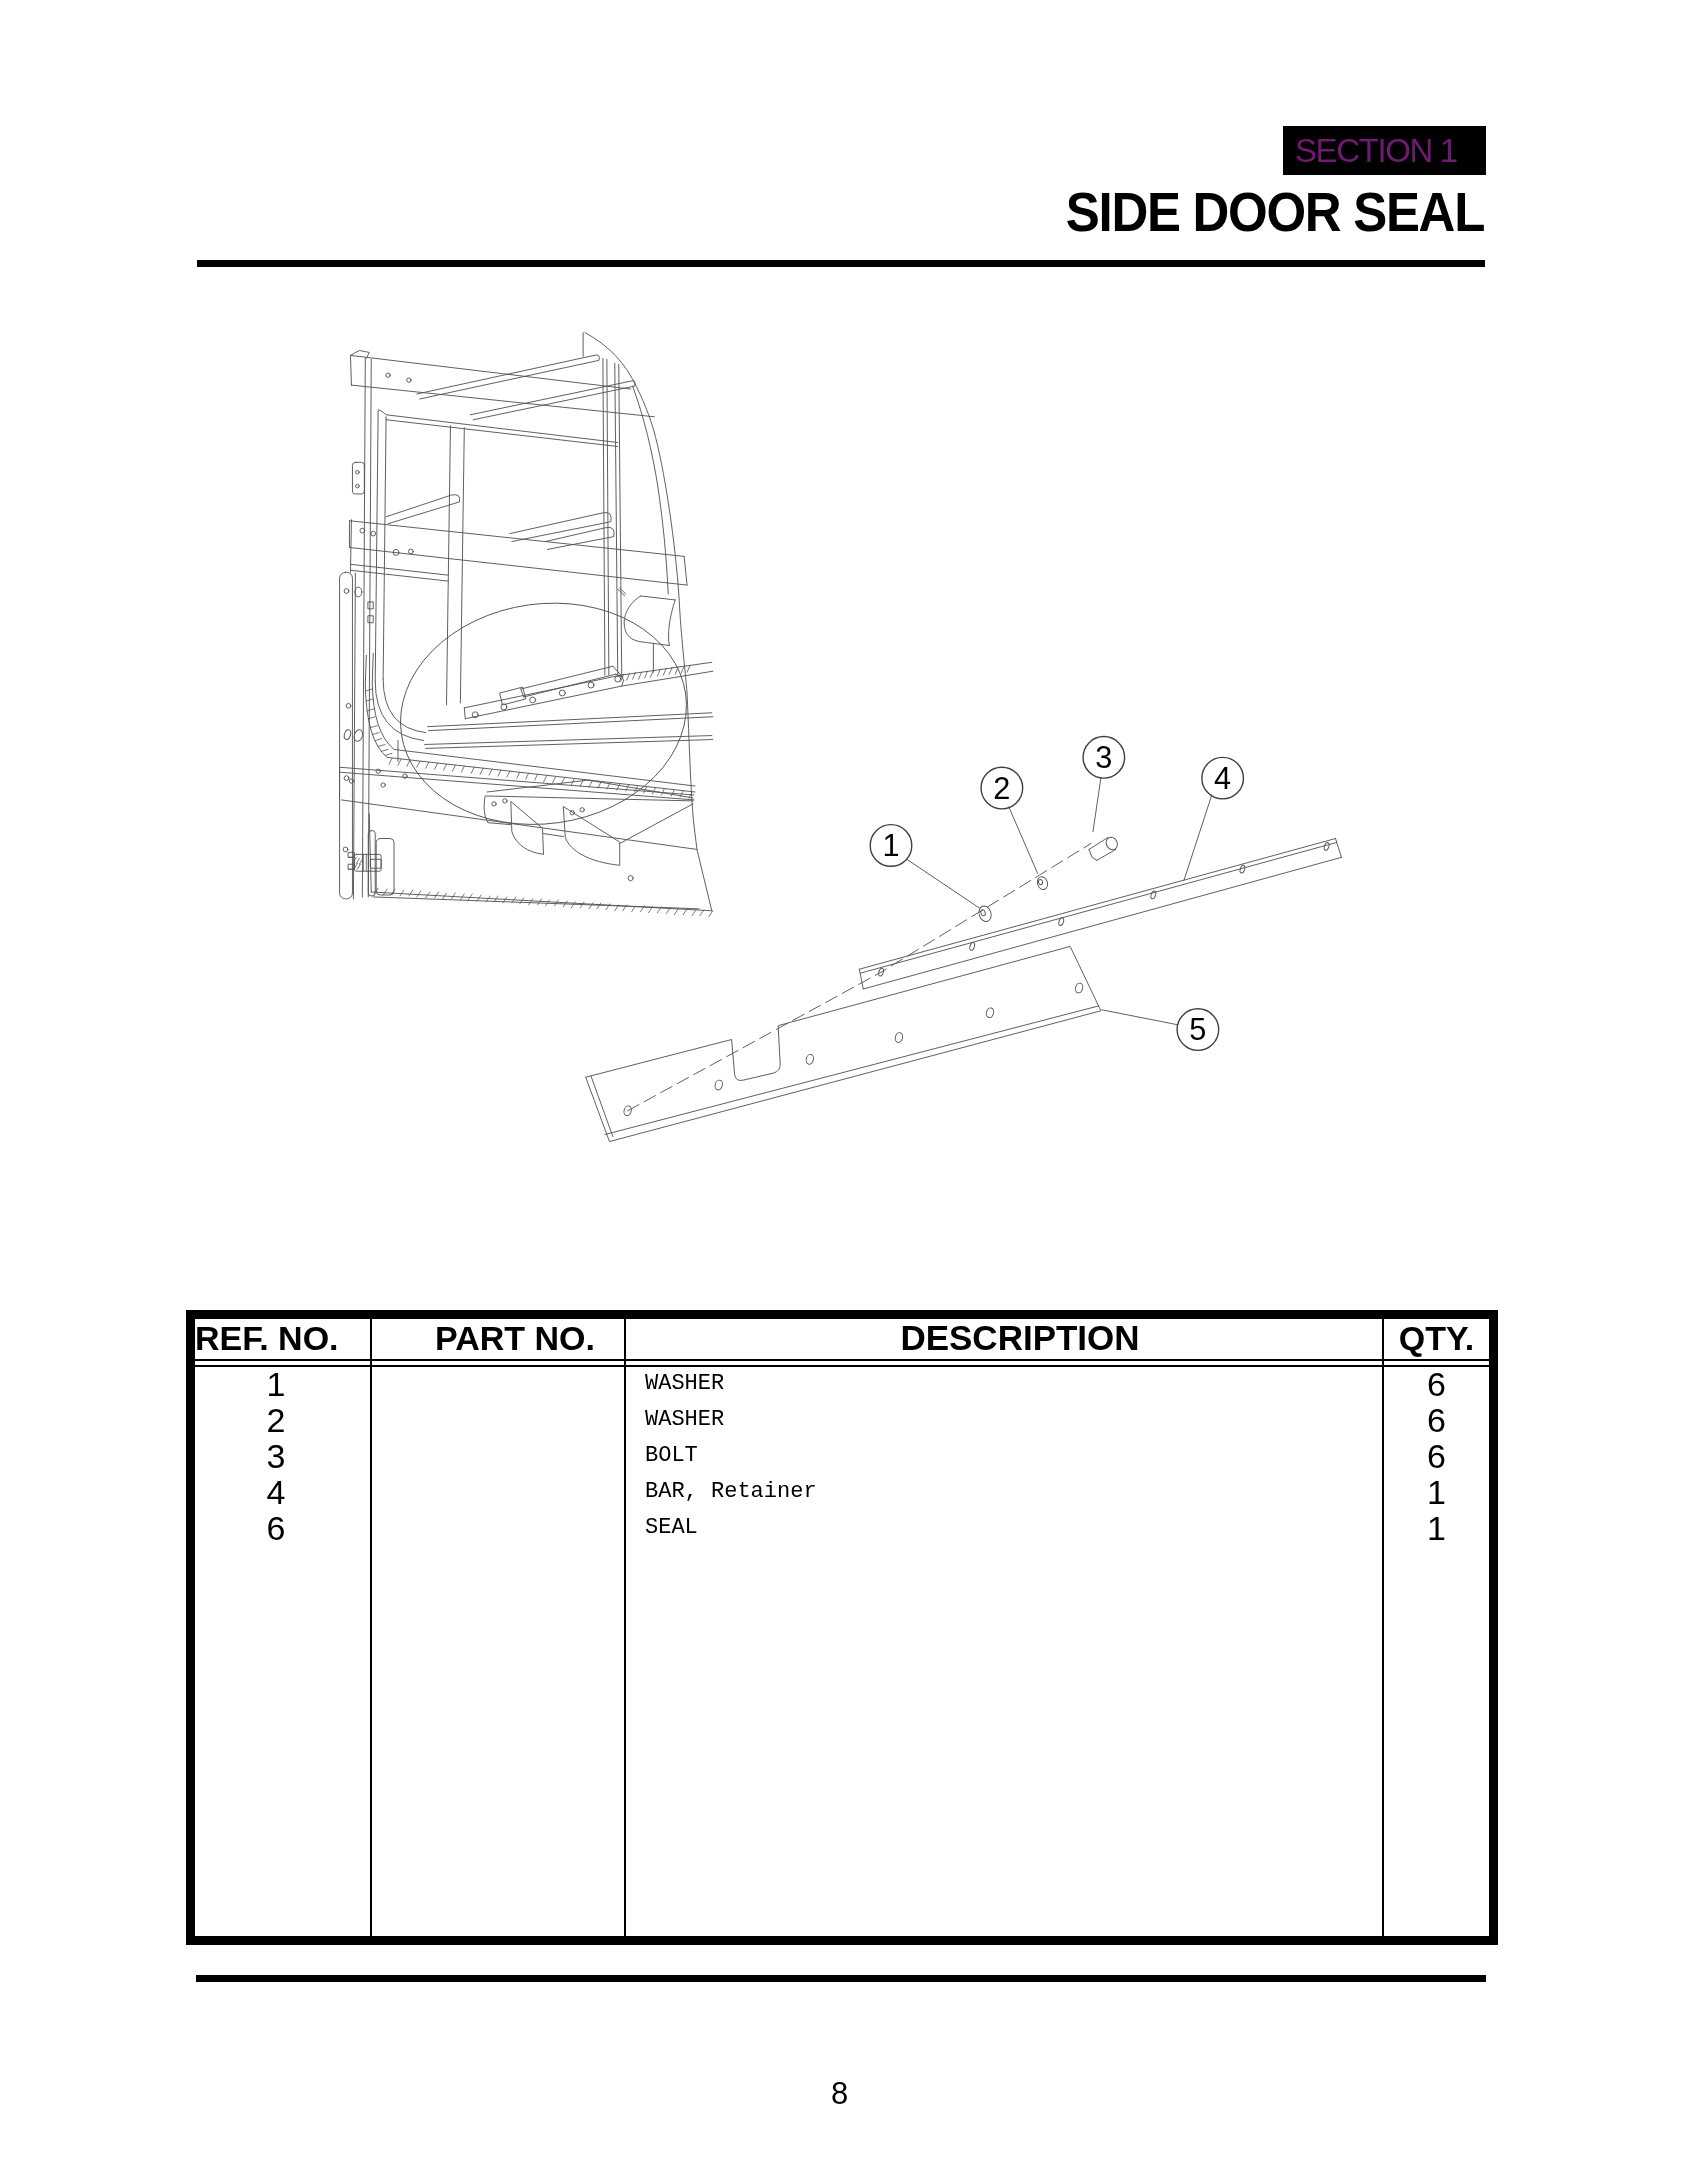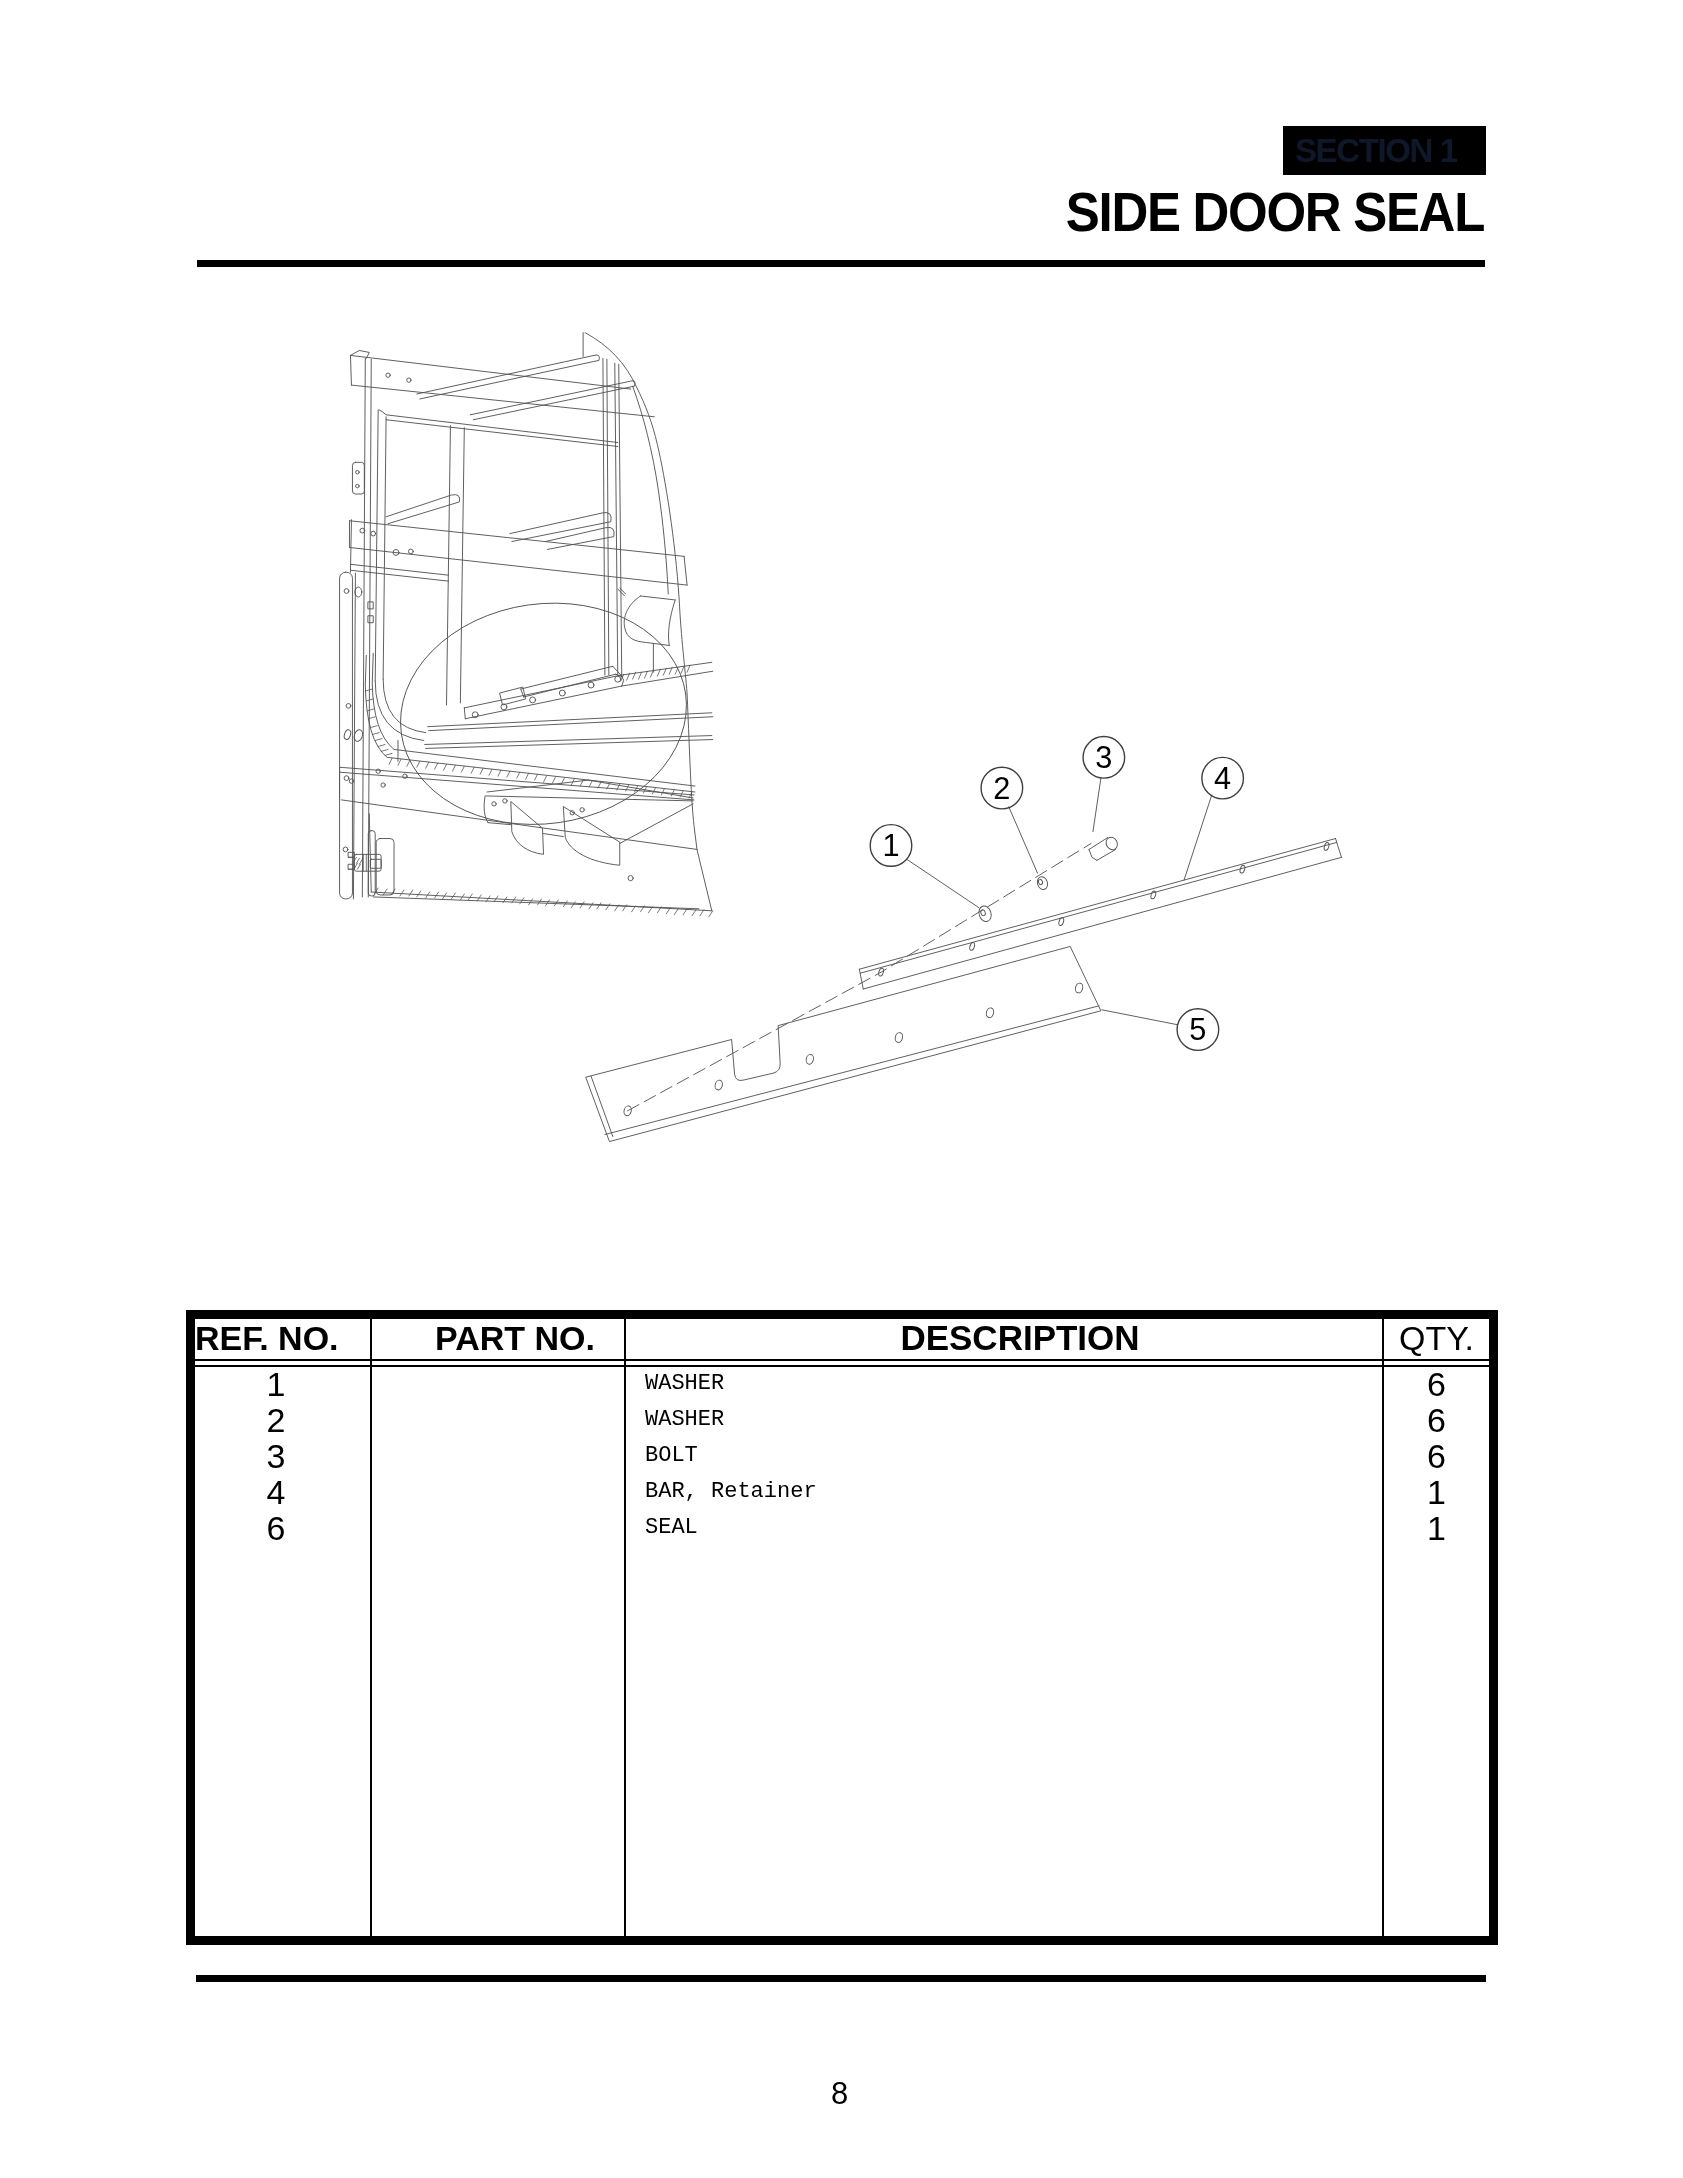--- a/index.html
+++ b/index.html
@@ -6,21 +6,21 @@
   #page{position:relative;width:1683px;height:2178px;background:#fff;overflow:hidden;
         font-family:"Liberation Sans",sans-serif;color:#000;}
   .abs{position:absolute;}
 </style>
 </head>
 <body>
 <div id="page">
 
   <div class="abs" style="left:1283px;top:126px;width:203px;height:49px;background:#000;"></div>
 
-  <div class="abs" style="left:1295px;top:126px;height:49px;color:#0f172a;font-weight:bold;font-size:33px;line-height:49px;letter-spacing:-1.4px;white-space:nowrap;">SECTION 1</div>
+  <div class="abs" style="left:1295px;top:126px;height:49px;color:#701a75;font-weight:normal;font-size:33px;line-height:49px;letter-spacing:-1.4px;white-space:nowrap;">SECTION 1</div>
 
   <div class="abs" style="right:199px;top:185px;font-weight:bold;font-size:51px;line-height:51px;letter-spacing:-1.3px;white-space:nowrap;transform:scaleY(1.074);transform-origin:0 0;">SIDE DOOR SEAL</div>
 
   <div class="abs" style="left:197px;top:260px;width:1288px;height:7px;background:#000;"></div>
 
   <svg class="abs" style="left:0px;top:0px;" width="1683" height="2178" viewBox="0 0 1700 2200" fill="none" stroke="#555" stroke-width="0.95" stroke-linecap="round" stroke-linejoin="round">
 
     <g>
       <path d="M354,359 L637,393 M355,389 L661,421 M354,359 L355,389 M354,359 l9,-5 l10,2 l-3,6"></path>
       <circle cx="392" cy="379" r="2.2"></circle>
@@ -223,21 +223,21 @@
 
   <div class="abs" style="left:370px;top:1319px;width:2px;height:617px;background:#000;"></div>
 
   <div class="abs" style="left:624px;top:1319px;width:2px;height:617px;background:#000;"></div>
 
   <div class="abs" style="left:1382px;top:1319px;width:2px;height:617px;background:#000;"></div>
 
   <div class="abs" style="left:195px;top:1318px;width:175px;font-weight:bold;font-size:34px;line-height:40px;">REF. NO.</div>
   <div class="abs" style="left:372px;top:1318px;width:252px;font-weight:bold;font-size:34px;line-height:40px;text-align:center;padding-left:17px;">PART NO.</div>
   <div class="abs" style="left:626px;top:1318px;width:788px;font-weight:bold;font-size:35px;line-height:40px;text-align:center;">DESCRIPTION</div>
-  <div class="abs" style="left:1384px;top:1318px;width:105px;font-weight:normal;font-size:34px;line-height:40px;text-align:center;">QTY.</div>
+  <div class="abs" style="left:1384px;top:1318px;width:105px;font-weight:bold;font-size:34px;line-height:40px;text-align:center;">QTY.</div>
 
   <div class="abs" style="left:177px;top:1366px;width:198px;font-size:34px;line-height:36px;text-align:center;">1<br>2<br>3<br>4<br>6</div>
 
 
   <div class="abs" style="left:645px;top:1366px;font-size:22px;line-height:36px;font-family:Liberation Mono, monospace;">WASHER<br>WASHER<br>BOLT<br>BAR, Retainer<br>SEAL</div>
 
   <div class="abs" style="left:1384px;top:1366px;width:105px;font-size:34px;line-height:36px;text-align:center;">6<br>6<br>6<br>1<br>1</div>
 
   <div class="abs" style="left:196px;top:1975px;width:1290px;height:7px;background:#000;"></div>
 

